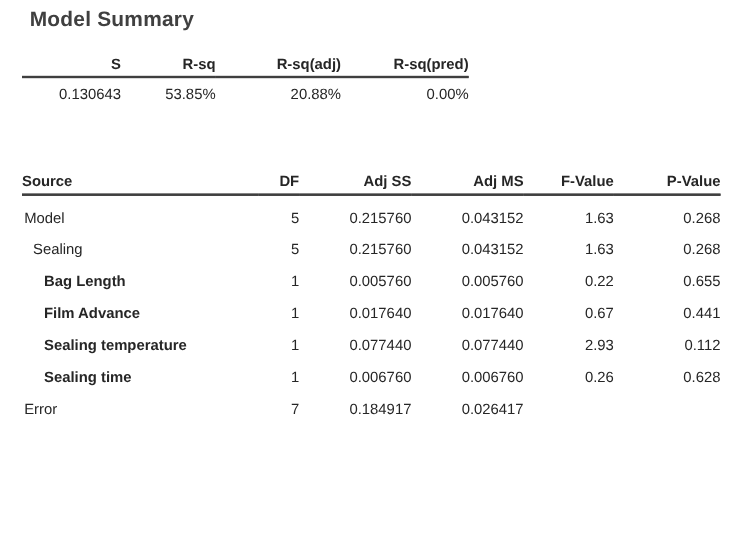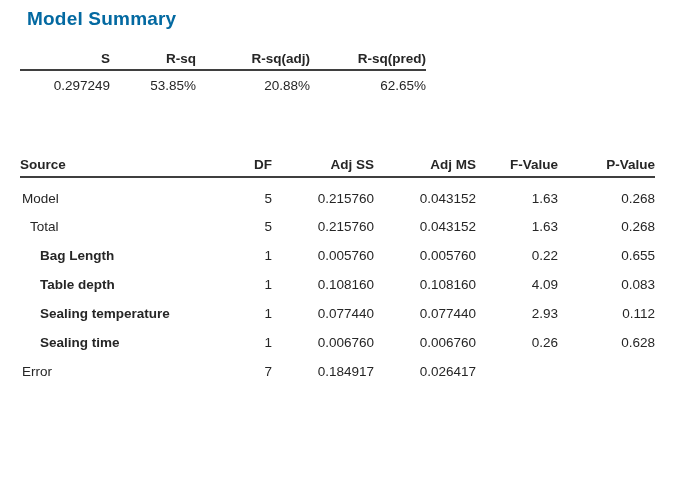--- a/index.html
+++ b/index.html
@@ -7,21 +7,21 @@
     width: 673px; height: 500px;
     background: #ffffff;
     font-family: "Liberation Sans", sans-serif;
     color: #262626;
     overflow: hidden;
   }
   .page { padding: 8px 0 0 20px; }
   .section-title {
     font-size: 19px;
     font-weight: 700;
-    color: #0369a1;
+    color: #404040;
     margin-left: 7px;
     letter-spacing: 0.2px;
   }
   table {
     border-collapse: collapse;
     table-layout: fixed;
   }
   th, td {
     font-size: 13.5px;
     white-space: nowrap;
@@ -63,24 +63,24 @@
       <thead>
         <tr>
           <th class="num">S</th>
           <th class="num">R-sq</th>
           <th class="num">R-sq(adj)</th>
           <th class="num">R-sq(pred)</th>
         </tr>
       </thead>
       <tbody>
         <tr>
-          <td class="num">0.297249</td>
+          <td class="num">0.130643</td>
           <td class="num">53.85%</td>
           <td class="num">20.88%</td>
-          <td class="num">62.65%</td>
+          <td class="num">0.00%</td>
         </tr>
       </tbody>
     </table>
   </section>
 
   <section class="anova-section">
     <table class="anova-table">
       <colgroup>
         <col style="width:215px">
           <col style="width:37px">
@@ -102,42 +102,42 @@
       <tbody id="anova-body">
           <tr>
             <td class="src indent-0">Model</td>
             <td class="num">5</td>
             <td class="num">0.215760</td>
             <td class="num">0.043152</td>
             <td class="num">1.63</td>
             <td class="num">0.268</td>
           </tr>
           <tr>
-            <td class="src indent-1">Total</td>
+            <td class="src indent-1">Sealing</td>
             <td class="num">5</td>
             <td class="num">0.215760</td>
             <td class="num">0.043152</td>
             <td class="num">1.63</td>
             <td class="num">0.268</td>
           </tr>
           <tr>
             <td class="src indent-2">Bag Length</td>
             <td class="num">1</td>
             <td class="num">0.005760</td>
             <td class="num">0.005760</td>
             <td class="num">0.22</td>
             <td class="num">0.655</td>
           </tr>
           <tr>
-            <td class="src indent-2">Table depth</td>
+            <td class="src indent-2">Film Advance</td>
             <td class="num">1</td>
-            <td class="num">0.108160</td>
-            <td class="num">0.108160</td>
-            <td class="num">4.09</td>
-            <td class="num">0.083</td>
+            <td class="num">0.017640</td>
+            <td class="num">0.017640</td>
+            <td class="num">0.67</td>
+            <td class="num">0.441</td>
           </tr>
           <tr>
             <td class="src indent-2">Sealing temperature</td>
             <td class="num">1</td>
             <td class="num">0.077440</td>
             <td class="num">0.077440</td>
             <td class="num">2.93</td>
             <td class="num">0.112</td>
           </tr>
           <tr>

